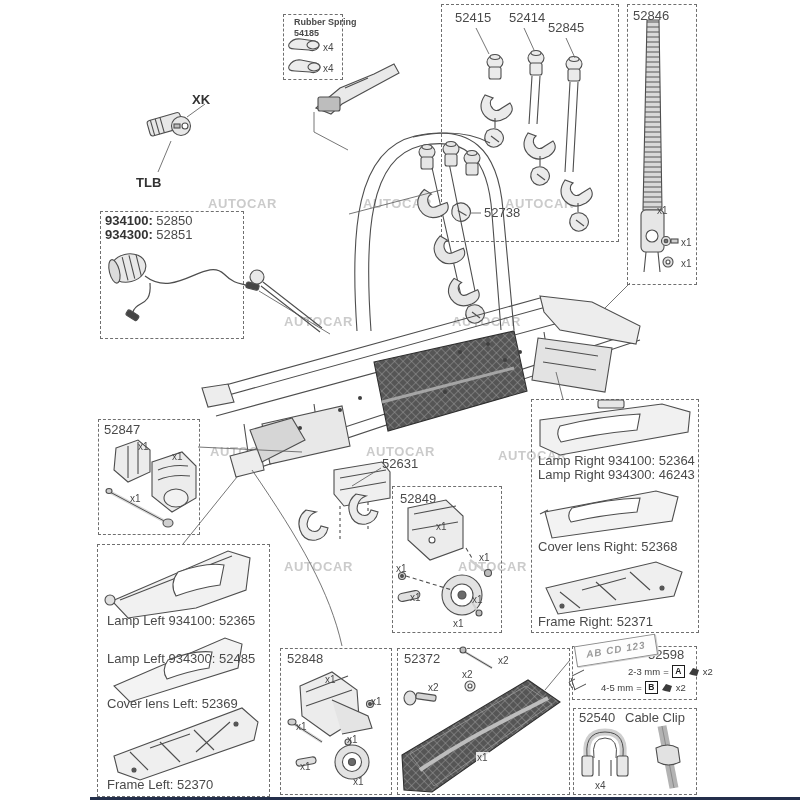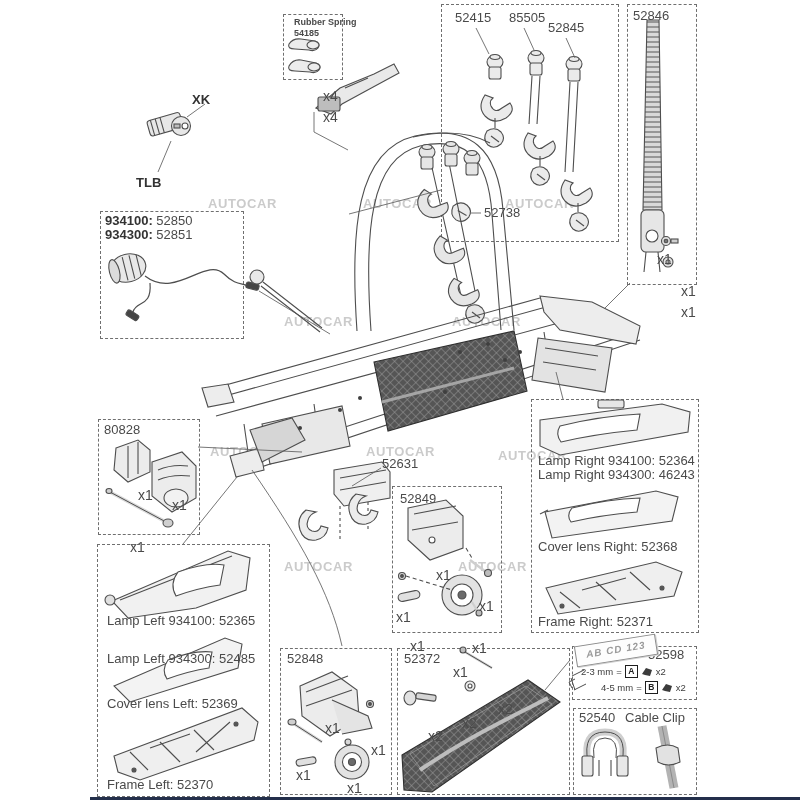--- a/index.html
+++ b/index.html
@@ -5,21 +5,21 @@
   html,body{margin:0;padding:0;background:#fff;}
   .stage{position:relative;width:800px;height:800px;background:#ffffff;
          font-family:"Liberation Sans",sans-serif;overflow:hidden;color:#4a4a4a;}
   .wm{position:absolute;z-index:1;font-weight:bold;font-size:13px;letter-spacing:.6px;
       color:#cbcbcb;user-select:none;text-align:center;}
   .box{position:absolute;z-index:2;border:1px dashed #6f6f6f;background:transparent;}
   svg.art{position:absolute;left:0;top:0;z-index:3;pointer-events:none;}
   .lbl{position:absolute;z-index:4;white-space:nowrap;color:#4a4a4a;font-size:13px;line-height:1.15;}
   .t11{font-size:13px;}
   .t9{font-size:9px;font-weight:bold;line-height:1.25;margin-left:8px;}
-  .sm{font-size:14px;margin-top:46px;}
+  .sm{font-size:10px;}
   .b{font-weight:bold;color:#333;}
   .plate598{position:absolute;z-index:4;width:80px;height:19px;border:1.2px solid #8a8a8a;
             background:#fdfdfd;transform:rotate(-9deg);font-size:10px;font-weight:bold;font-style:italic;
             color:#9b9b9b;text-align:center;line-height:18px;letter-spacing:1px;
             box-shadow:1px 1px 0 #cfcfcf;}
   .specrow{position:absolute;z-index:4;display:flex;align-items:center;gap:3px;font-size:9.5px;color:#3d3d3d;}
   .letterbox{display:inline-block;width:11px;height:11px;border:1.5px solid #1e1e1e;font-size:8.5px;
              font-weight:bold;text-align:center;line-height:11px;color:#1e1e1e;background:#fff;}
   .bar{position:absolute;z-index:5;background:#232f4b;}
   .onplate{background:rgba(255,255,255,.85);padding:0 1px;}
@@ -336,40 +336,40 @@
   </svg>
 
   <div class="lbl t9" style="left:286px;top:17px">
     <div>Rubber Spring</div>
     <div>54185</div>
   </div>
   <span class="lbl sm" style="left:323px;top:42px">x4</span>
   <span class="lbl sm" style="left:323px;top:63px">x4</span>
 
   <span class="lbl" style="left:455px;top:11px">52415</span>
-  <span class="lbl" style="left:509px;top:11px">85505</span>
+  <span class="lbl" style="left:509px;top:11px">52414</span>
   <span class="lbl" style="left:548px;top:21px">52845</span>
   <span class="lbl" style="left:484px;top:206px">52738</span>
 
   <span class="lbl" style="left:633px;top:9px">52846</span>
   <span class="lbl sm" style="left:657px;top:205px">x1</span>
   <span class="lbl sm" style="left:681px;top:237px">x1</span>
   <span class="lbl sm" style="left:681px;top:258px">x1</span>
 
   <span class="lbl b t11" style="left:192px;top:93px">XK</span>
   <span class="lbl b t11" style="left:136px;top:176px">TLB</span>
 
   <div class="lbl t11" style="left:105px;top:214px">
     <span class="b">934100:</span> <span>52850</span>
   </div>
   <div class="lbl t11" style="left:105px;top:228px">
     <span class="b">934300:</span> <span>52851</span>
   </div>
 
-  <span class="lbl" style="left:104px;top:423px">80828</span>
+  <span class="lbl" style="left:104px;top:423px">52847</span>
   <span class="lbl sm" style="left:138px;top:441px">x1</span>
   <span class="lbl sm" style="left:172px;top:451px">x1</span>
   <span class="lbl sm" style="left:130px;top:493px">x1</span>
 
   <span class="lbl" style="left:382px;top:457px">52631</span>
 
   <span class="lbl" style="left:400px;top:492px">52849</span>
   <span class="lbl sm" style="left:436px;top:521px">x1</span>
   <span class="lbl sm" style="left:479px;top:552px">x1</span>
   <span class="lbl sm" style="left:396px;top:563px">x1</span>
@@ -396,21 +396,21 @@
   <div class="lbl t11" style="left:107px;top:697px">Cover lens Left: 52369</div>
   <div class="lbl t11" style="left:107px;top:778px">Frame Left: 52370</div>
 
   <div class="lbl t11" style="left:538px;top:454px">Lamp Right 934100: 52364</div>
   <div class="lbl t11" style="left:538px;top:468px">Lamp Right 934300: 46243</div>
   <div class="lbl t11" style="left:538px;top:540px">Cover lens Right: 52368</div>
   <div class="lbl t11" style="left:538px;top:615px">Frame Right: 52371</div>
 
   <span class="lbl" style="left:648px;top:648px">52598</span>
   <div class="plate598" style="left:575px;top:640px">AB CD 123</div>
-  <div class="specrow" style="left:581px;top:665px">
+  <div class="specrow" style="left:628px;top:665px">
     <span>2-3 mm</span>
       <span>=</span>
     <span class="letterbox">A</span>
     <svg width="12" height="10" viewBox="0 0 12 10">
         <path d="M1,7 L5,1 L11,3 L9,9 L4,8 z" fill="#3c3c3c"></path>
       </svg>
     <span>x2</span>
   </div>
   <div class="specrow" style="left:601px;top:681px">
     <span>4-5 mm</span>

